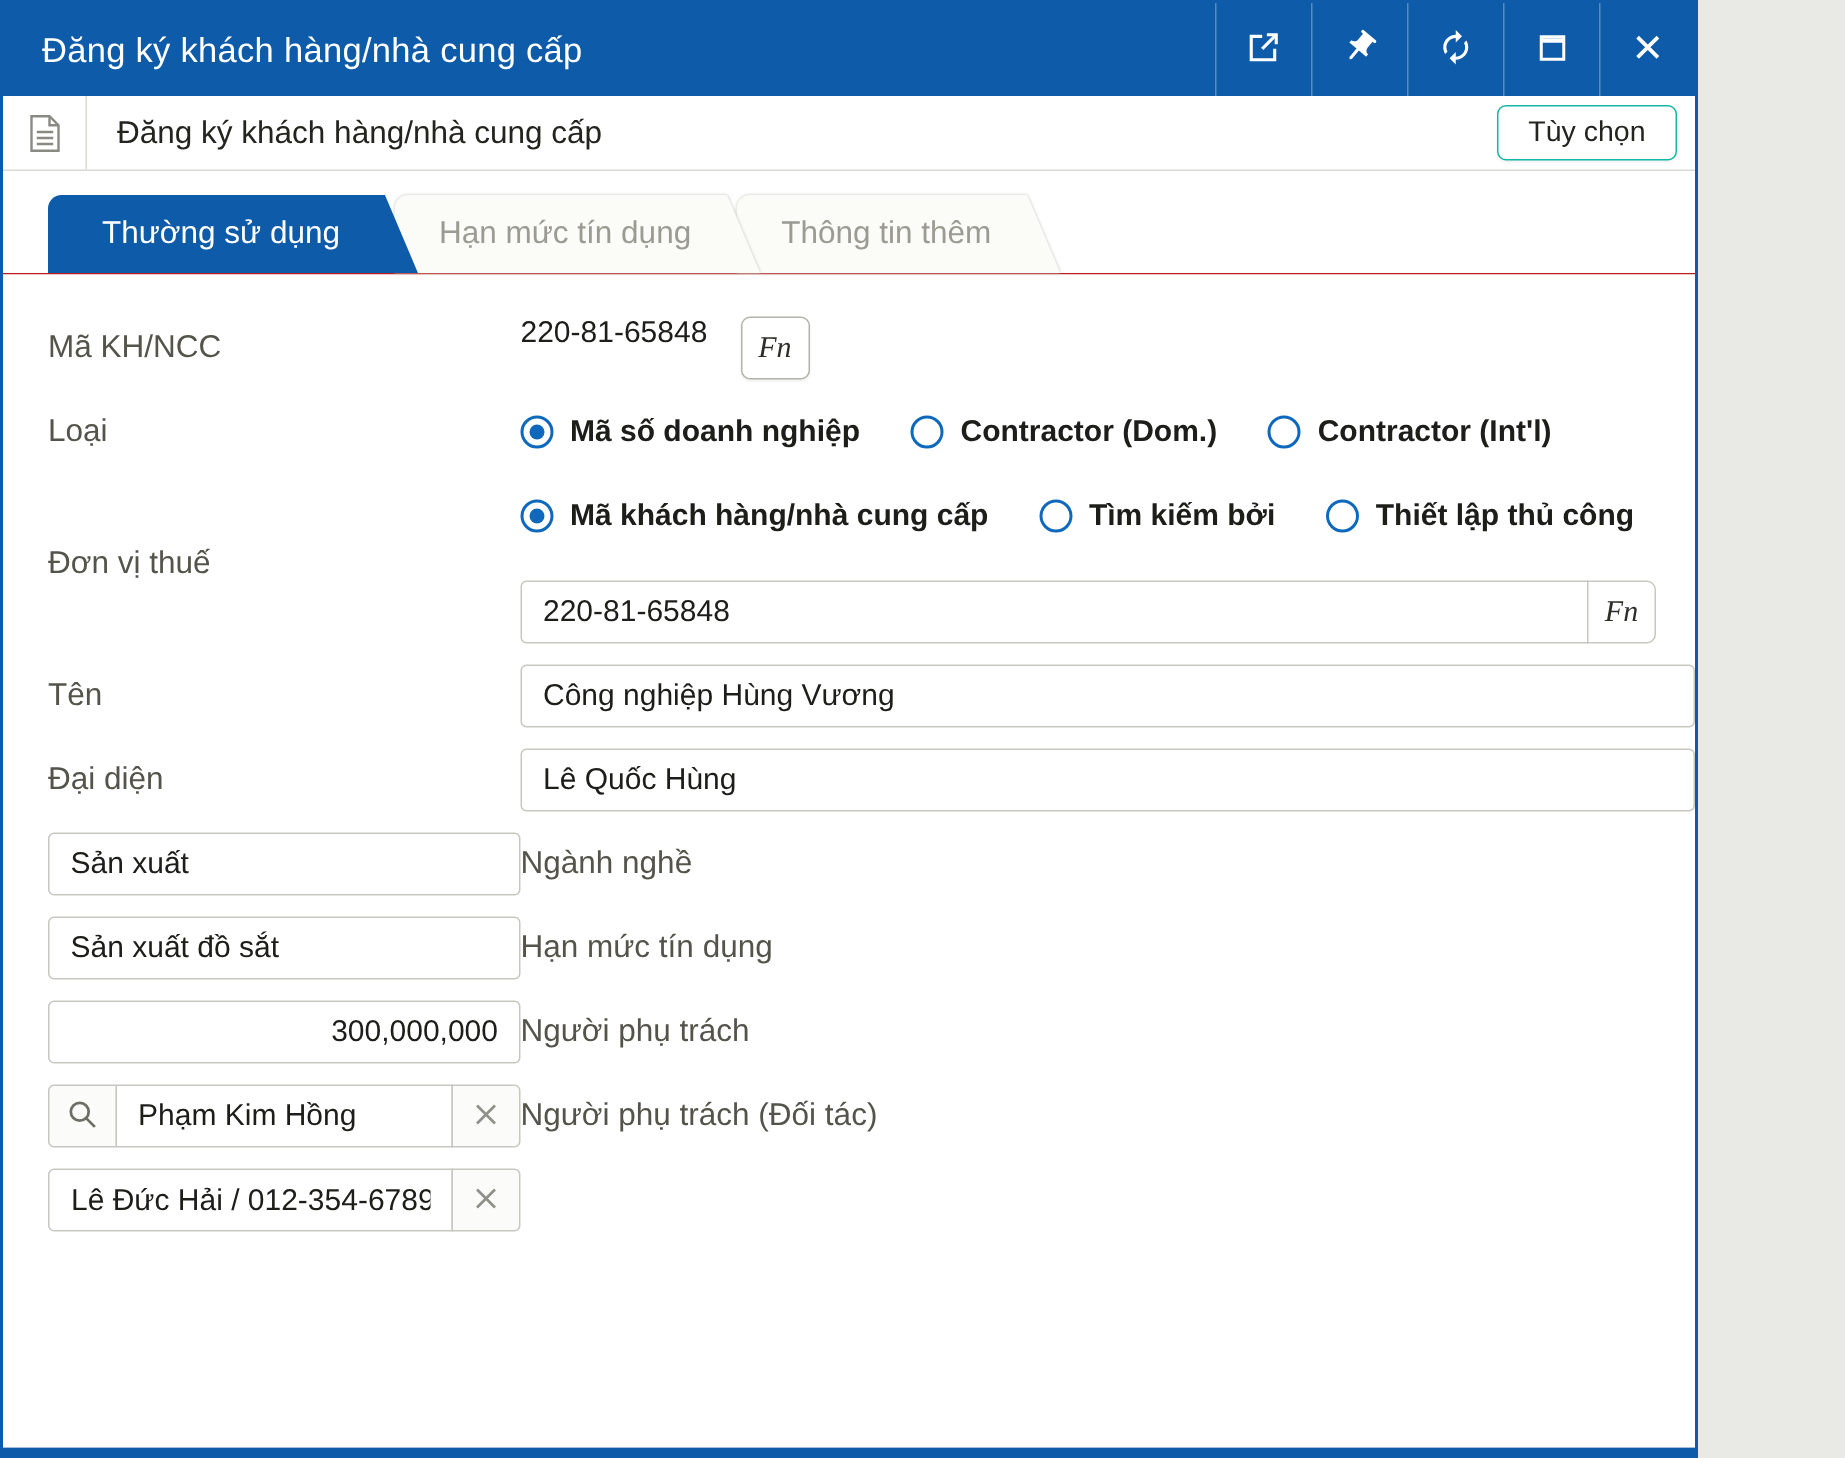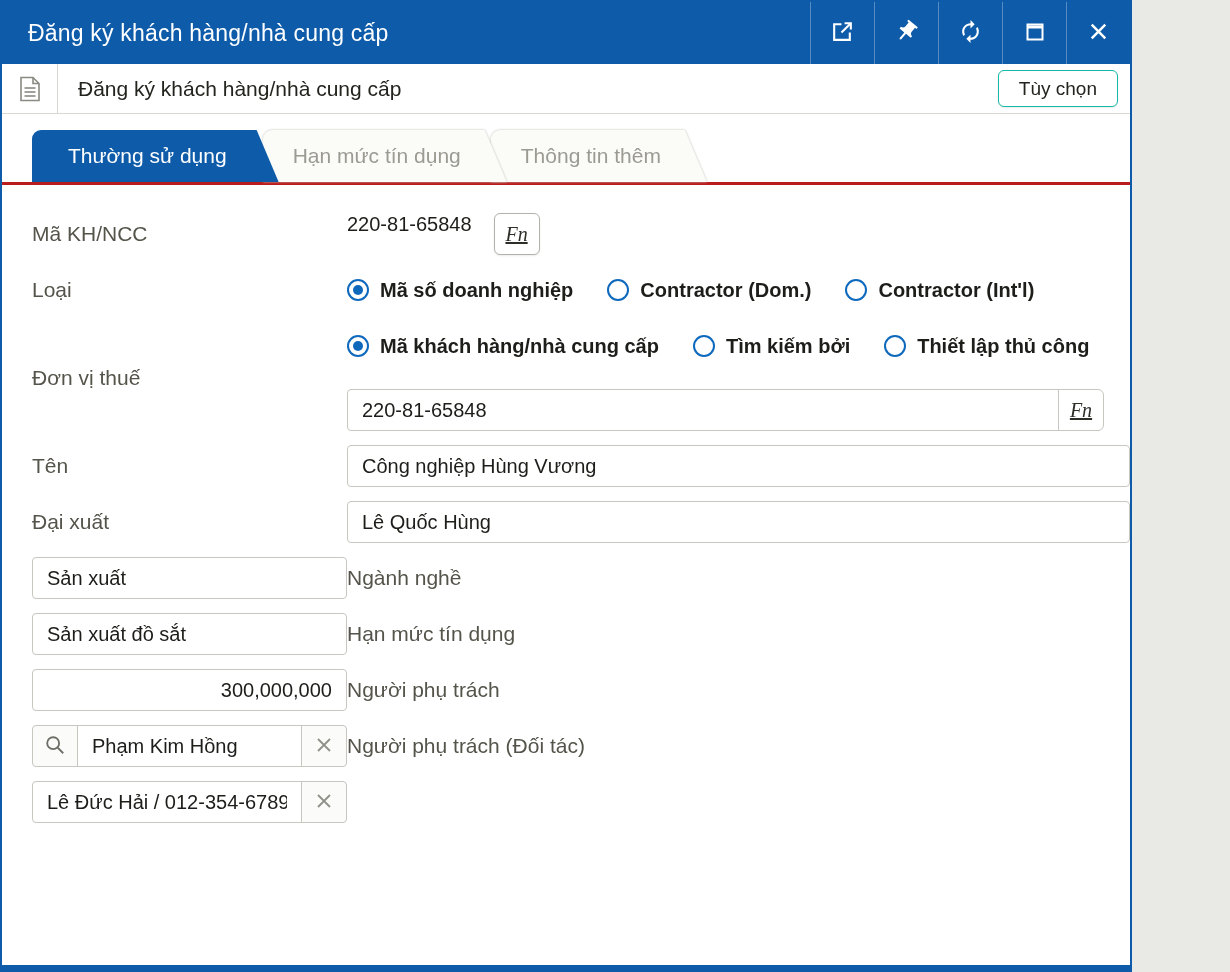--- a/index.html
+++ b/index.html
@@ -20,21 +20,21 @@
 
   
   .subheader { height:50px; flex:0 0 auto; display:flex; align-items:center; border-bottom:1px solid #d9d9d3; background:#fff; }
   .doc-cell { width:56px; height:100%; display:flex; align-items:center; justify-content:center; border-right:1px solid #d9d9d3; }
   .subheader-title { flex:1; padding-left:20px; font-size:21px; color:#24241f; }
   .options-btn { margin-right:12px; height:37px; padding:0 20px; font-size:19px; color:#24241f;
     background:#fff; border:1px solid #14b8a6; border-radius:6px; box-shadow:0 1px 2px rgba(0,0,0,0.08);
     font-family:inherit; cursor:pointer; }
 
   
-  .tabs { display:flex; align-items:center; padding:16px 0 0 30px; border-bottom:3px solid #b91c1c; flex:0 0 auto; background:#fff; }
+  .tabs { display:flex; align-items:center; padding:16px 0 0 30px; border-bottom:1px solid #b91c1c; flex:0 0 auto; background:#fff; }
   .tabsh { position:relative; filter:drop-shadow(0 0 1px #bdbdb5); }
   .tabsh + .tabsh { margin-left:-16px; }
   .tabsh:nth-child(1){ z-index:8; } .tabsh:nth-child(2){ z-index:6; }
   .tabsh:nth-child(3){ z-index:4; } .tabsh:nth-child(4){ z-index:2; }
   .tab { height:52px; line-height:52px; font-size:21px; padding:0 46px 0 30px; cursor:pointer;
     clip-path:polygon(0 0, calc(100% - 22px) 0, 100% 100%, 0 100%);
     border-top-left-radius:9px; white-space:nowrap; }
   .tab.active { background:#0d5ba9; color:#fff; font-weight:500; padding:0 52px 0 36px; }
   .tabsh.act { filter:none; }
   .tab.inactive { background:#fbfbf8; color:#9b9b93; }
@@ -53,21 +53,21 @@
     font-family:inherit; font-size:20px; color:#1d1d1a; padding:0 14px; outline:none; }
   input.text.num { text-align:right; }
 
   .group { display:flex; align-items:center; }
   .group > * + * { margin-left:-1px; }
   .group input.text { flex:1; border-radius:0; }
   .group > input.text:first-child { border-radius:4px 0 0 4px; }
 
   .fn-btn, .fn-attached { height:42px; width:46px; display:flex; align-items:center; justify-content:center;
     background:#fff; font-family:"Liberation Serif","DejaVu Serif",serif; font-style:italic; font-size:20px;
-    color:#2e2e29; cursor:pointer; padding:0;text-decoration:underline; }
+    color:#2e2e29; cursor:pointer; padding:0; }
   .fn-btn { border:1px solid #b3b3ac; border-radius:6px; margin-left:22px; box-shadow:0 1px 2px rgba(0,0,0,0.08); }
   .fn-attached { border:1px solid #c7c7c0; border-radius:0 6px 6px 0; flex:0 0 46px; }
 
   .icon-btn { height:42px; flex:0 0 46px; width:46px; display:flex; align-items:center; justify-content:center;
     background:#fbfbf9; border:1px solid #c7c7c0; cursor:pointer; padding:0; }
   .search-btn { border-radius:4px 0 0 4px; }
   .clear-btn { border-radius:0 4px 4px 0; }
 
   .radios { display:flex; align-items:center; gap:34px; height:42px; white-space:nowrap;font-weight:bold; }
   .radio { display:flex; align-items:center; cursor:pointer; }
@@ -200,21 +200,21 @@
           <button class="fn-attached">Fn</button>
         </div>
       </div>
     </div>
 
     <div class="flabel">Tên</div>
     <div class="fcontent">
       <input class="text fld" type="text" value="Công nghiệp Hùng Vương" style="">
     </div>
 
-    <div class="flabel">Đại xuất</div>
+    <div class="flabel">Đại diện</div>
     <div class="fcontent">
       <input class="text fld" type="text" value="Lê Quốc Hùng" style="">
     </div>
 
     <div class="fcontent">
       <input class="text fld" type="text" value="Sản xuất" style="">
     </div>
 
     <div class="flabel">Ngành nghề</div>
     <div class="fcontent">

